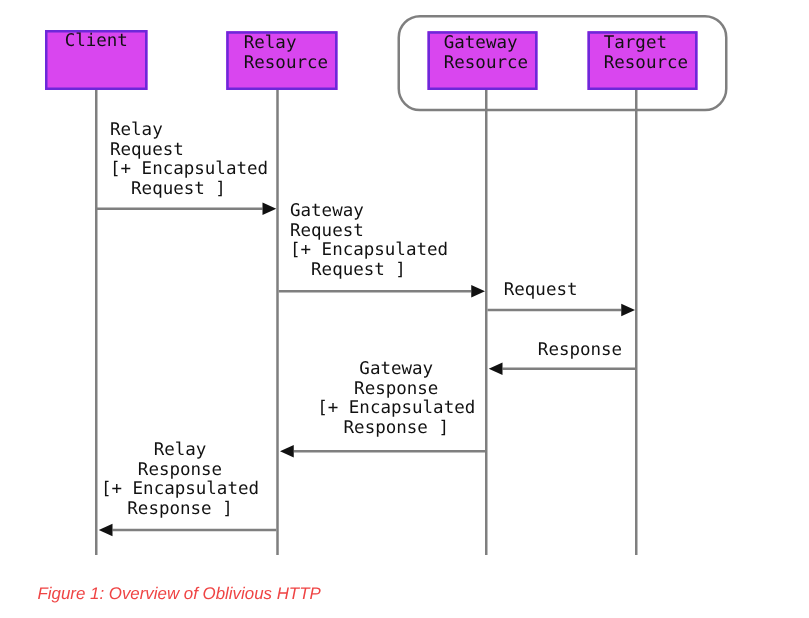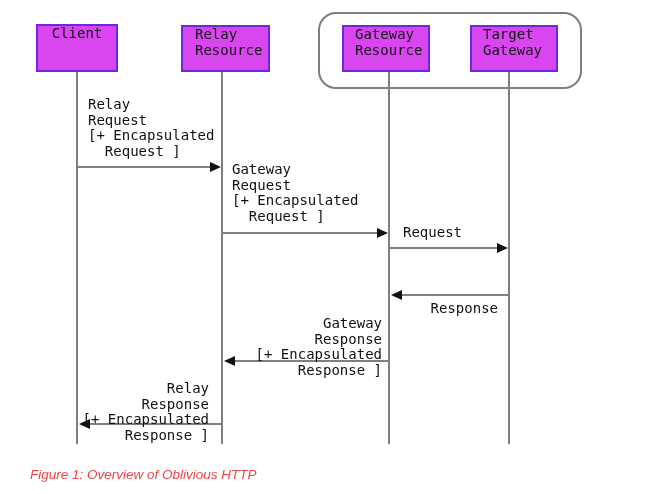--- a/index.html
+++ b/index.html
@@ -64,21 +64,21 @@
     border-right: 11px solid #111111;
   }
   .msg {
     position: absolute;
     margin: 0;
     font: 14px/15.5px "DejaVu Sans Mono", "Liberation Mono", monospace;
     color: #111111;
     white-space: pre;
     z-index: 5;
   }
-  .msg.right { text-align: right; margin-top: 28px; }
+  .msg.right { text-align: center; }
   .caption {
     position: absolute;
     left: 30px;
     top: 466px;
     font: italic 13.5px/18px "Liberation Sans", sans-serif;
     color: #ef4444;
     z-index: 5;
   }
 </style>
 </head>
@@ -99,21 +99,21 @@
   <div class="box" style="left:181px; top:25px; width:89px; height:47px; padding-left:12px;">
     <pre>Relay
 Resource</pre>
   </div>
   <div class="box" style="left:342px; top:25px; width:88px; height:47px; padding-left:11px;">
     <pre>Gateway
 Resource</pre>
   </div>
   <div class="box" style="left:470px; top:25px; width:88px; height:47px; padding-left:11px;">
     <pre>Target
-Gateway</pre>
+Resource</pre>
   </div>
 
   <div class="arrow" style="left:77px; top:166px; width:133px;">
     <span class="head-right"></span>
   </div>
   <div class="arrow" style="left:223px; top:232px; width:154px;">
     <span class="head-right"></span>
   </div>
   <div class="arrow" style="left:390px; top:247px; width:107px;">
     <span class="head-right"></span>

